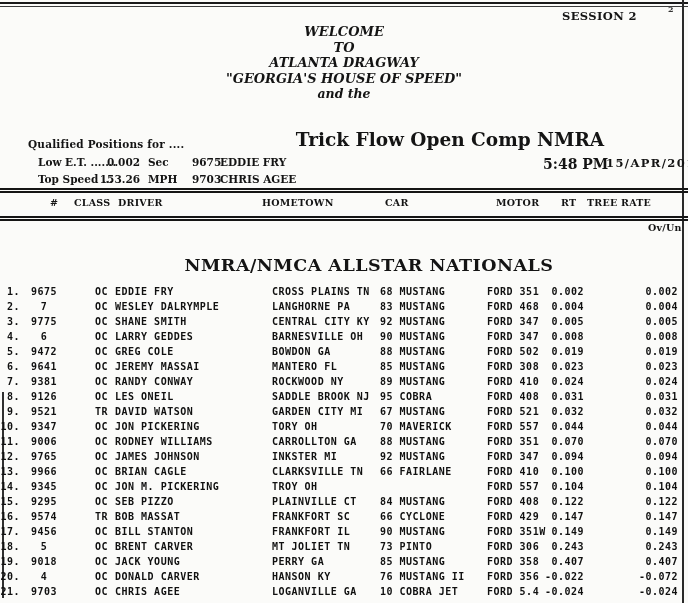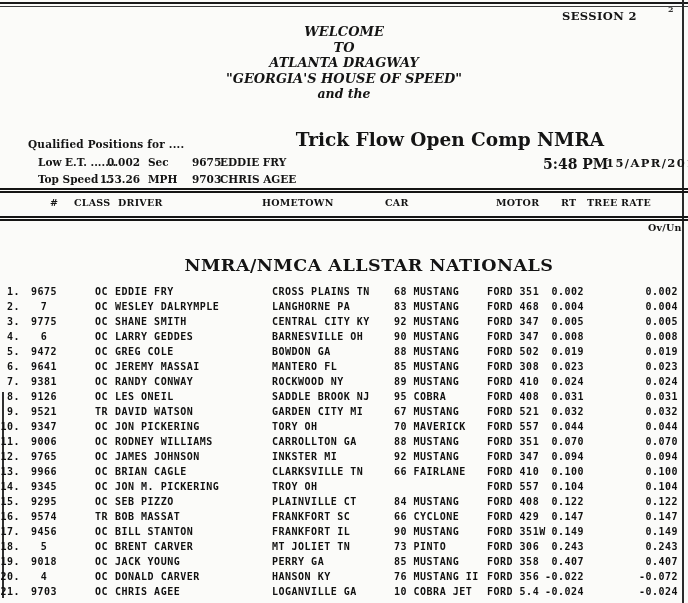--- a/index.html
+++ b/index.html
@@ -62,21 +62,21 @@
   .rows{left:0;top:284px;width:688px;}
   .row{position:relative;height:15px;
     font-family:"DejaVu Sans Mono",monospace;font-size:10px;font-weight:700;
     line-height:15px;letter-spacing:.5px;white-space:nowrap;color:#101010;}
   .cell{position:absolute;top:0;}
   .c-pos{left:0;width:20px;text-align:right;}
   .c-num{left:26px;width:36px;text-align:center;}
   .c-class{left:95px;}
   .c-driver{left:115px;}
   .c-home{left:272px;}
-  .c-car{left:394px;}
+  .c-car{left:380px;}
   .c-motor{left:487px;}
   .c-rt{left:524px;width:60px;text-align:right;}
   .c-ovun{left:616px;width:62px;text-align:right;}
 </style>
 </head>
 <body>
 
 <div class="page">
 
   <div class="abs topline1"></div>

